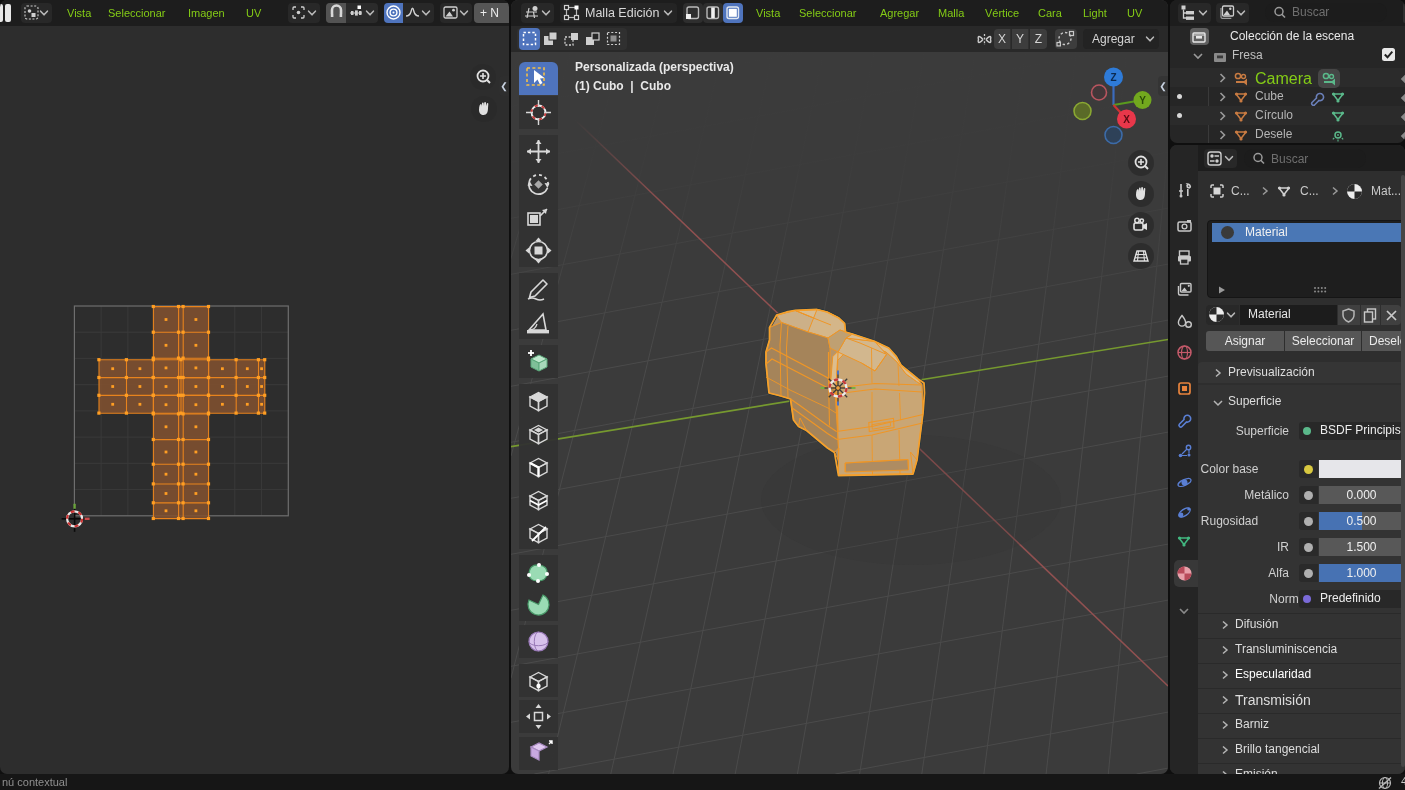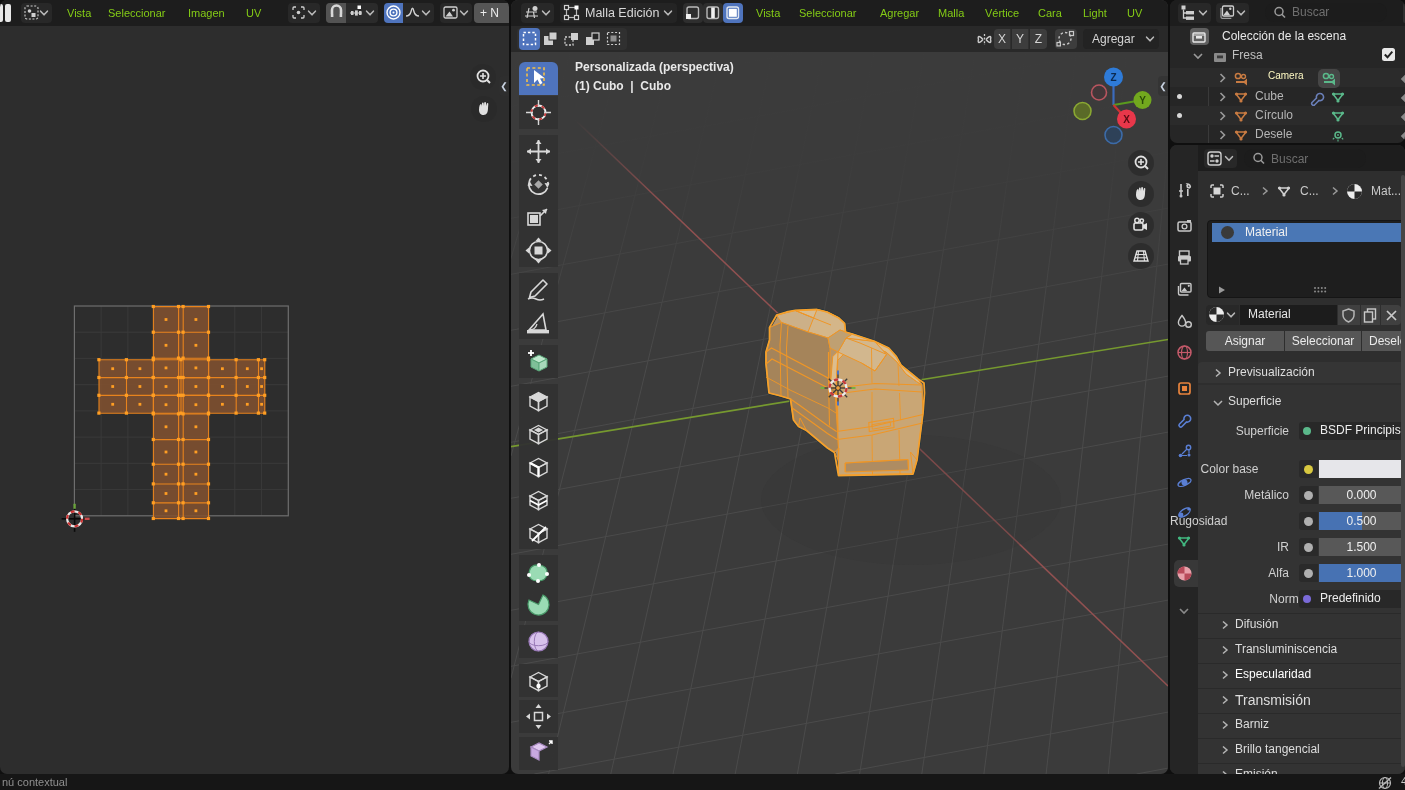--- a/index.html
+++ b/index.html
@@ -715,36 +715,36 @@
         <circle cx="9" cy="8.5" r="4" fill="none" stroke="#9a9a9a" stroke-width="1.5"></circle>
         <line x1="11.8" y1="11.3" x2="15" y2="14.5" stroke="#9a9a9a" stroke-width="1.6"></line>
       </svg>
       <span style="position:absolute;left:27px;top:0;line-height:19px;color:#6f6f6f;font-size:12px">Buscar</span>
     </div><div style="position:absolute;left:233px;top:3px;width:2px;height:20px;background:#303030;border-radius:3px 0 0 3px;z-index:6"></div><div style="position:absolute;left:38px;top:68px;width:1px;height:75px;background:#3a3a3a"></div><div style="position:absolute;left:0;top:68.0px;width:235px;height:19px;background:#2b2b2b"></div><div style="position:absolute;left:0;top:106.0px;width:235px;height:19px;background:#2b2b2b"></div><div style="position:absolute;left:20px;top:27.5px;width:19px;height:17px;background:#606060;border-radius:4px">
       <svg width="18" height="17" viewBox="0 0 18 17" style="left:0;top:0">
         <rect x="3" y="5" width="12" height="9" rx="1" fill="none" stroke="#e8e8e8" stroke-width="1.4"></rect>
         <rect x="6" y="8" width="6" height="2.6" fill="#e8e8e8"></rect>
         <path d="M3 7 h12" stroke="#e8e8e8" stroke-width="1.2"></path>
       </svg>
-    </div><div style="position:absolute;left:52px;top:28.5px;color:#e8e8e8;font-size:12px">Colección de la escena</div><svg width="12" height="12" viewBox="0 0 12 12" style="left:22px;top:49.5px">
+    </div><div style="position:absolute;left:60px;top:28.5px;color:#e8e8e8;font-size:12px">Colección de la escena</div><svg width="12" height="12" viewBox="0 0 12 12" style="left:22px;top:49.5px">
       <path d="M2 4 L6 8 L10 4" stroke="#9a9a9a" stroke-width="1.6" fill="none"></path>
     </svg><svg width="18" height="17" viewBox="0 0 18 17" style="left:41px;top:47.5px">
       <rect x="3" y="5" width="12" height="9" rx="1" fill="#8a8a8a"></rect>
       <rect x="6" y="7.5" width="6" height="2.8" fill="#3a3a3a"></rect>
     </svg><div style="position:absolute;left:62px;top:47.5px;color:#c0c0c0;font-size:12px">Fresa</div><div style="position:absolute;left:212px;top:48.0px;width:13px;height:13px;background:#e8e8e8;border-radius:2.5px">
       <svg width="13" height="13" viewBox="0 0 13 13" style="">
         <path d="M2.8 6.5 L5.5 9.3 L10.3 3.6" stroke="#222" stroke-width="2" fill="none"></path>
       </svg>
     </div><svg width="12" height="12" viewBox="0 0 12 12" style="left:46px;top:71.5px">
       <path d="M4.5 2 L8.5 6 L4.5 10" stroke="#9a9a9a" stroke-width="1.6" fill="none"></path>
     </svg><svg width="18" height="16" viewBox="0 0 18 16" style="left:62px;top:69.5px">
       <path d="M3 8 h8 l3 -2.5 v7 l-3 -2.5 h-8 z" fill="#c87b42" transform="translate(1,3)"></path>
       <circle cx="6" cy="6" r="2.6" fill="none" stroke="#c87b42" stroke-width="1.5"></circle>
       <circle cx="11.5" cy="6.5" r="2" fill="none" stroke="#c87b42" stroke-width="1.4"></circle>
-    </svg><div style="position:absolute;left:98px;top:69.5px;color:#fef9c3;font-size:10px">Camera</div><div style="position:absolute;left:148px;top:68.5px;width:22px;height:19px;background:#464646;border-radius:5px">
+    </svg><div style="position:absolute;left:85px;top:69.5px;color:#84cc16;font-size:16px">Camera</div><div style="position:absolute;left:148px;top:68.5px;width:22px;height:19px;background:#464646;border-radius:5px">
       <svg width="18" height="16" viewBox="0 0 18 16" style="left:2px;top:1px">
         <path d="M3 8 h8 l3 -2.5 v7 l-3 -2.5 h-8 z" fill="#5ab88a" transform="translate(1,3)"></path>
         <circle cx="6" cy="6" r="2.6" fill="none" stroke="#5ab88a" stroke-width="1.5"></circle>
         <circle cx="11.5" cy="6.5" r="2" fill="none" stroke="#5ab88a" stroke-width="1.4"></circle>
       </svg>
     </div><circle_placeholder><div style="position:absolute;left:7px;top:93.5px;width:5px;height:5px;border-radius:3px;background:#d8d8d8"></div><svg width="12" height="12" viewBox="0 0 12 12" style="left:46px;top:90.5px">
         <path d="M4.5 2 L8.5 6 L4.5 10" stroke="#9a9a9a" stroke-width="1.6" fill="none"></path>
       </svg><svg width="18" height="16" viewBox="0 0 18 16" style="left:62px;top:88.5px">
         <path d="M4 5 h10 l-5 6.5z M4 5 l5 6.5 M14 5 l-5 6.5" fill="none" stroke="#c87b42" stroke-width="1.5" stroke-linejoin="round"></path>
         <circle cx="4.5" cy="5" r="1.6" fill="#c87b42"></circle>
@@ -974,21 +974,21 @@
       <div style="position:absolute;left:5px;top:5px;width:9px;height:9px;border-radius:5px;background:#d8c840"></div>
     </div>
     <div style="position:absolute;left:149px;top:315px;width:86px;height:18px;background:#e6e6ea"></div>
     <div style="position:absolute;left:0px;top:343px;width:119px;text-align:right;color:#d0d0d0;font-size:12px">Metálico</div>
     <div style="position:absolute;left:129px;top:341px;width:19px;height:18px;background:#2a2a2a;border-radius:3px 0 0 3px">
       <div style="position:absolute;left:5px;top:4.5px;width:9px;height:9px;border-radius:5px;background:#b0b0b0"></div>
     </div>
     <div style="position:absolute;left:149px;top:341px;width:86px;height:18px;background:#585858;overflow:hidden">
       <div style="position:absolute;left:0;top:0;width:85px;height:18px;line-height:18px;text-align:center;color:#f0f0f0;font-size:12px">0.000</div>
     </div>
-    <div style="position:absolute;left:0px;top:369px;width:119px;text-align:left;color:#d0d0d0;font-size:12px">Rugosidad</div>
+    <div style="position:absolute;left:0px;top:369px;width:119px;text-align:center;color:#d0d0d0;font-size:12px">Rugosidad</div>
     <div style="position:absolute;left:129px;top:367px;width:19px;height:18px;background:#2a2a2a;border-radius:3px 0 0 3px">
       <div style="position:absolute;left:5px;top:4.5px;width:9px;height:9px;border-radius:5px;background:#b0b0b0"></div>
     </div>
     <div style="position:absolute;left:149px;top:367px;width:86px;height:18px;background:#585858;overflow:hidden">
       <div style="position:absolute;left:0;top:0;width:50.0%;height:18px;background:#4772b3"></div>
       <div style="position:absolute;left:0;top:0;width:85px;height:18px;line-height:18px;text-align:center;color:#f0f0f0;font-size:12px">0.500</div>
     </div>
     <div style="position:absolute;left:0px;top:395px;width:119px;text-align:right;color:#d0d0d0;font-size:12px">IR</div>
     <div style="position:absolute;left:129px;top:393px;width:19px;height:18px;background:#2a2a2a;border-radius:3px 0 0 3px">
       <div style="position:absolute;left:5px;top:4.5px;width:9px;height:9px;border-radius:5px;background:#b0b0b0"></div>

